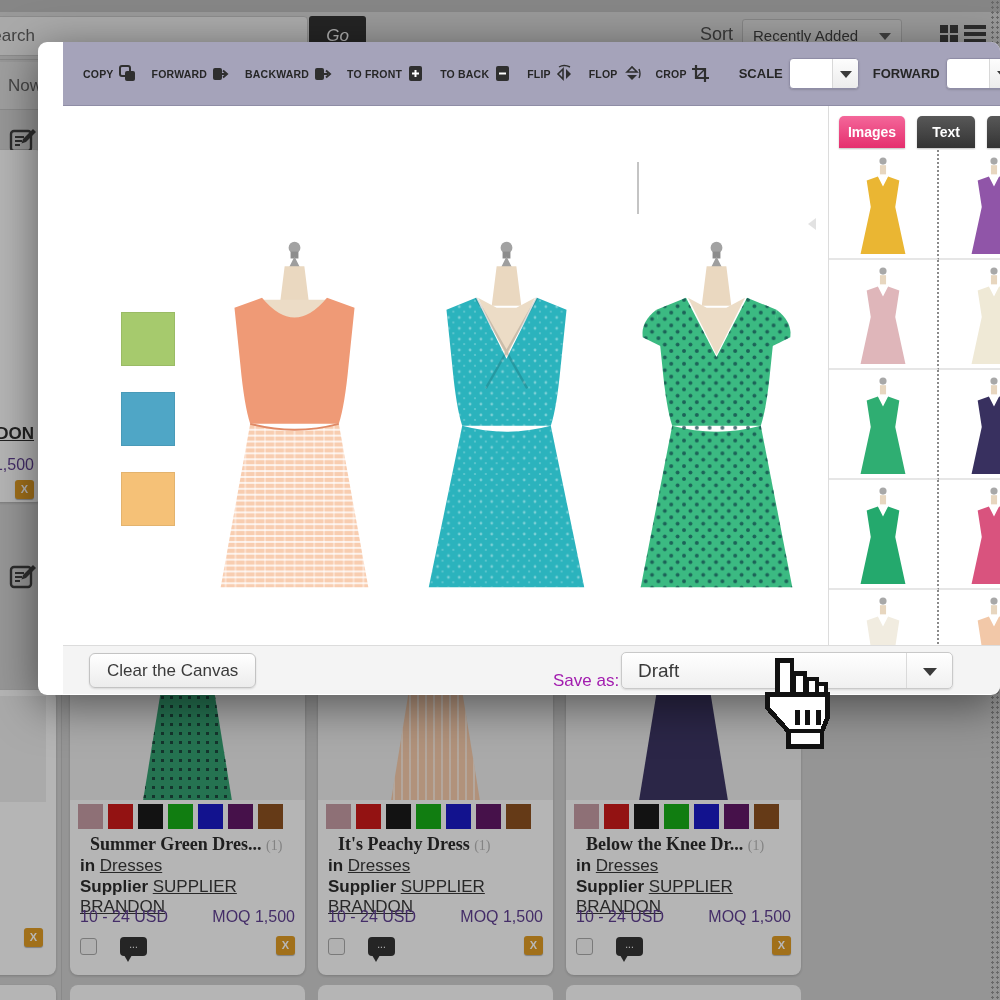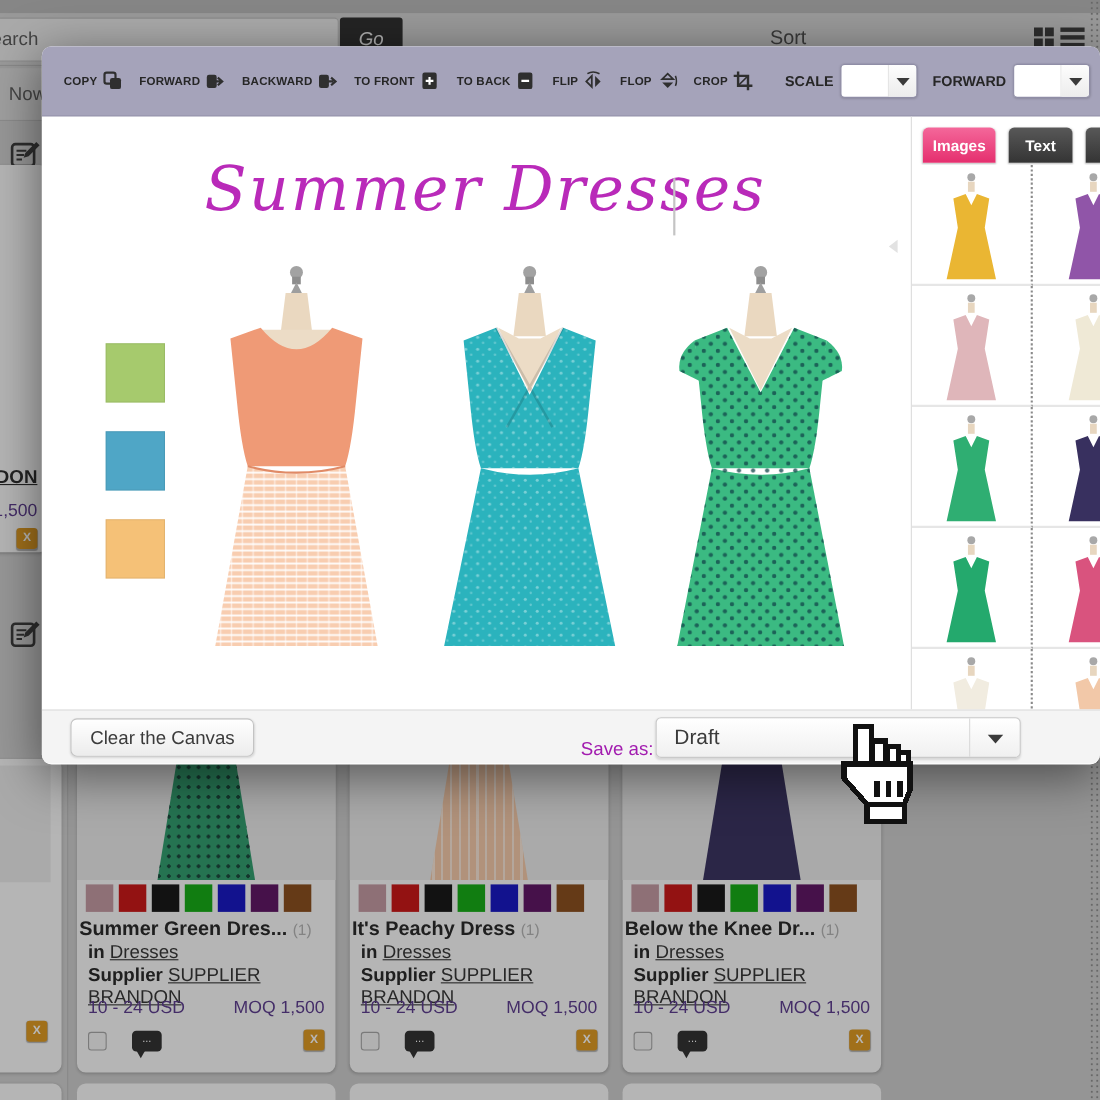--- a/index.html
+++ b/index.html
@@ -40,38 +40,38 @@
   .cardB .x-btn { position:absolute; right:13px; top:238px; }
 
   .product-card { position:absolute; top:688px; width:235px; height:287px; background:#fcfcfc; border-radius:8px; box-shadow:0 1px 3px rgba(0,0,0,.2); padding:0 13px; }
   .pc1{left:70px} .pc2{left:318px} .pc3{left:566px}
   .pc-img { position:absolute; left:0; top:0; right:0; height:112px; background:#ececec; border-radius:8px 8px 0 0; overflow:hidden; }
   .skirt { position:absolute; left:50%; top:-4px; width:150px; height:120px; transform:translateX(-50%); clip-path:polygon(33% 0,67% 0,80% 100%,20% 100%); }
   .skirt.dots { background-image:radial-gradient(#16463a 1.6px, transparent 1.7px); background-size:9px 9px; }
   .skirt.stripes { background-image:repeating-linear-gradient(90deg, rgba(255,255,255,.55) 0 2px, transparent 2px 8px); }
   .sw-row { position:absolute; left:8px; top:116px; display:flex; gap:5px; }
   .sw { width:25px; height:25px; }
-  .pc-title { position:absolute; left:2px; top:146px; font-size:18px; font-weight:bold; color:#262626; white-space:nowrap; }
+  .pc-title { position:absolute; left:20px; top:146px; font-size:18px; font-weight:bold; color:#262626; white-space:nowrap;font-family:Liberation Serif, serif; }
   .pc-count { font-size:14px; font-weight:normal; color:#b5b5b5; }
   .pc-in { position:absolute; left:10px; top:168px; font-size:17px; color:#262626; font-weight:bold; }
   .pc-in a, .pc-sup a { font-weight:normal; color:#333; text-decoration:underline; }
   .pc-sup { position:absolute; left:10px; top:189px; font-size:17px; color:#262626; font-weight:bold; }
   .pc-price { position:absolute; left:10px; right:10px; top:220px; display:flex; justify-content:space-between; font-size:16px; color:#5b3a8e; }
   .pc-foot { position:absolute; left:10px; right:10px; top:246px; height:30px; }
   .chk { position:absolute; left:0; top:4px; width:17px; height:17px; background:#f6f6f6; border:1px solid #a8a8a8; border-radius:3px; }
   .bubble { position:absolute; left:40px; top:3px; width:27px; height:19px; background:#2e2e2e; border-radius:4px; color:#fff; font-size:10px; text-align:center; line-height:16px; }
   .bubble:after { content:""; position:absolute; left:4px; bottom:-6px; border-left:4px solid transparent; border-right:4px solid transparent; border-top:7px solid #2e2e2e; }
   .pc-foot .x-btn { position:absolute; right:0; top:2px; }
   .row2-card { position:absolute; top:985px; width:235px; height:28px; background:#fcfcfc; border-radius:8px 8px 0 0; }
   .dot-edge { position:absolute; right:0; top:0; bottom:0; width:10px; background-image:radial-gradient(#8f8f8f 1.1px, transparent 1.2px); background-size:5px 5px; }
 
   .dim { position:absolute; inset:0; background:rgba(15,15,15,.30); z-index:5; }
 
   
-  .modal { position:absolute; left:38px; top:42px; width:962px; height:653px; z-index:10; border-radius:9px; box-shadow:0 10px 45px rgba(0,0,0,.5); overflow:hidden; background:#fff; }
+  .modal { position:absolute; left:38px; top:42px; width:962px; height:653px; z-index:10; border-radius:9px; box-shadow:0 10px 45px rgba(0,0,0,.5); overflow:hidden; background:#fff;padding-left:25px; }
   .toolbar { position:relative; height:64px; background:#a5a3ba; border-bottom:1px solid #8f8da6; display:flex; align-items:center; padding-left:20px; }
   .tool-item { display:flex; align-items:center; gap:4px; margin-right:15px; font-size:10.5px; font-weight:bold; color:#262626; letter-spacing:.2px; white-space:nowrap; cursor:default; }
   .tool-item svg { width:19px; height:19px; }
   .tool-right { display:flex; align-items:center; margin-left:auto; }
   .tool-sel-label { font-size:13px; font-weight:bold; color:#262626; margin:0 6px 0 14px; }
   .mini-select { position:relative; width:70px; height:31px; background:#fff; border:1px solid #8f8da6; border-radius:4px; box-shadow:0 1px 2px rgba(0,0,0,.15); }
   .mini-select .arr { position:absolute; right:0; top:0; bottom:0; width:26px; border-left:1px solid #d8d8d8; background:linear-gradient(#fdfdfd,#ececec); border-radius:0 4px 4px 0; }
   .mini-select .arr:after { content:""; position:absolute; left:7px; top:12px; border-left:6px solid transparent; border-right:6px solid transparent; border-top:7px solid #3a3a3a; }
 
   .modal-body { position:relative; height:539px; display:flex; }
@@ -106,20 +106,24 @@
 </head>
 <body>
 
 <div class="page">
   <div class="page-topstrip"></div>
 
   <div class="page-header">
     <div class="search-box">Search</div>
     <div class="go-btn">Go</div>
     <span class="sort-label">Sort</span>
+    <div class="sort-select">
+      <span>Recently Added</span>
+      <span class="chev"></span>
+    </div>
     <div class="grid-icon">
         <i></i>
         <i></i>
         <i></i>
         <i></i>
       </div>
     <div class="list-icon">
         <i></i>
         <i></i>
         <i></i>
@@ -310,21 +314,20 @@
       <span class="mini-select">
           <span class="arr"></span>
         </span>
       <span class="tool-sel-label">OPACITY</span>
 
     </span>
   </div>
 
   <div class="modal-body">
     <div class="canvas">
-      <div class="canvas-title" style="color: rgb(185, 42, 185);">Summer Dresses</div>
       <div class="caret"></div>
       <div class="swatch sw1" style="background-color: rgb(166, 202, 109);"></div>
       <div class="swatch sw2" style="background-color: rgb(79, 166, 198);"></div>
       <div class="swatch sw3" style="background-color: rgb(245, 193, 119);"></div>
       <div class="scroll-hint"></div>
 
       <svg class="dress d1" viewBox="0 0 190 354">
         <defs>
           <pattern id="stripePeach" width="10" height="12" patternUnits="userSpaceOnUse">
             <rect width="10" height="12" fill="#f8cdb0"></rect>

